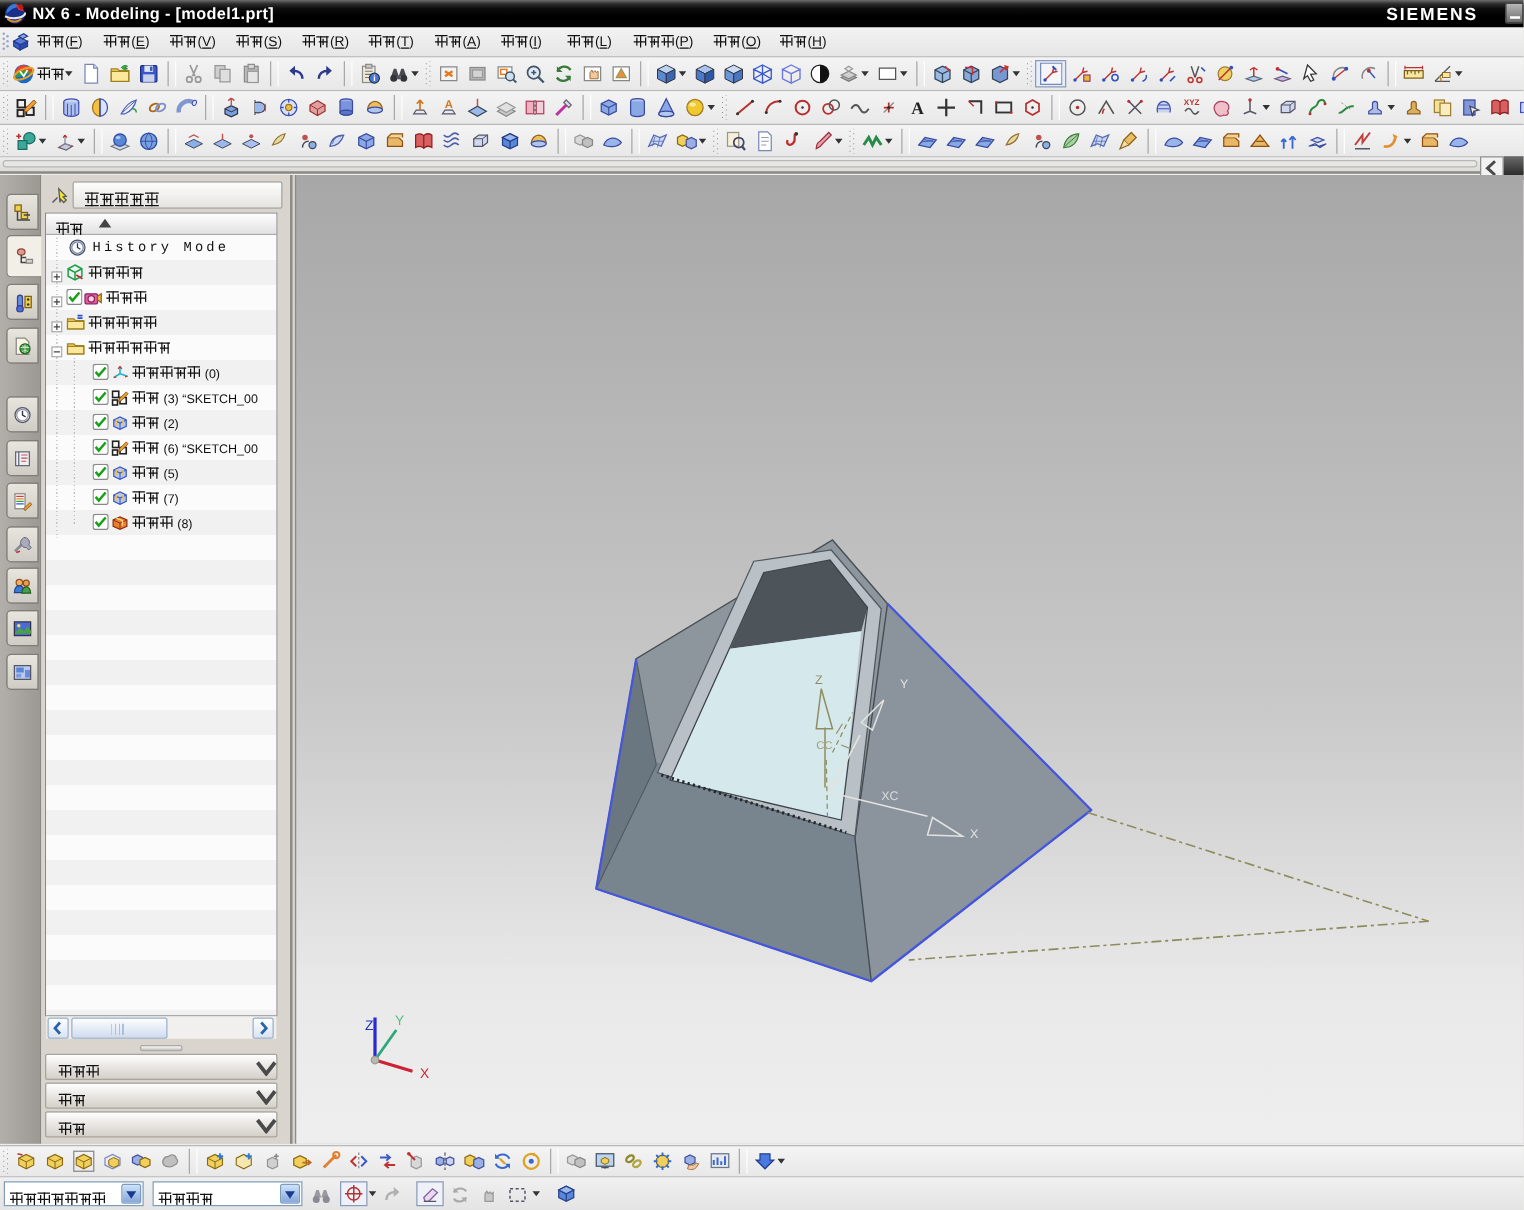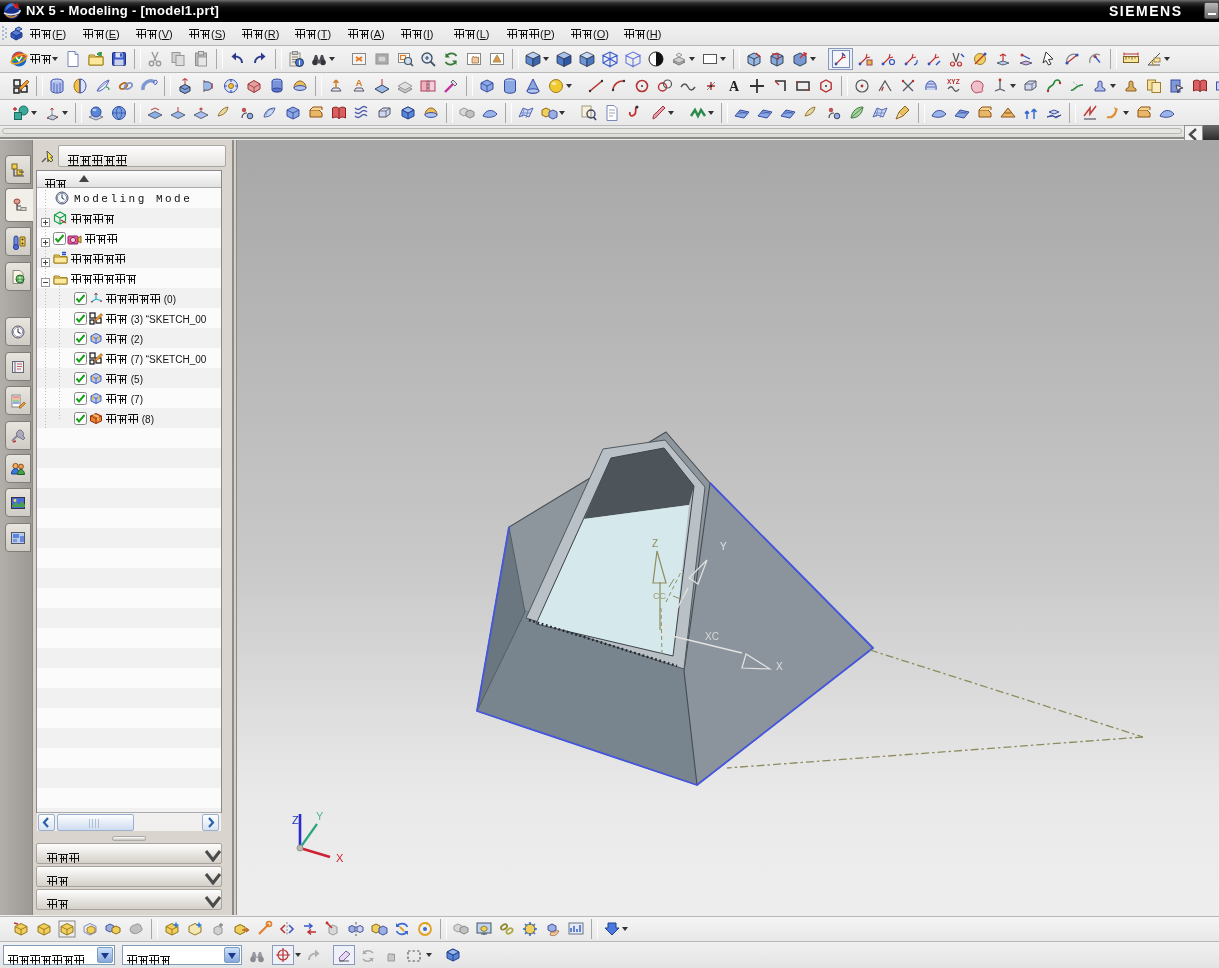--- a/index.html
+++ b/index.html
@@ -20,21 +20,21 @@
 </style></head><body>
 <div class="abs" style="left:0;top:0;width:1219px;height:22px;background:linear-gradient(#6e6e6e 0,#2e2e2e 3px,#0c0c0c 7px,#000 13px);">
 <span class="abs" style="left:2px;top:1px"><svg width="20" height="20" viewBox="0 0 20 20">
         <circle cx="10" cy="10" r="8" fill="#18308c"></circle>
         <path d="M3 10a8 8 0 0 1 7-8l4 2-6 2z" fill="#3878d8"></path>
         <path d="M10 2l5 2 2 4-4-1z" fill="#e83020"></path>
         <path d="M12 4l3-2 2 3-2 2z" fill="#c01818"></path>
         <path d="M2 12a9 4 0 0 0 16-3" fill="none" stroke="#e8e8e8" stroke-width="1.7"></path>
         <path d="M4 14c3 3 8 3 11 0" fill="none" stroke="#e09020" stroke-width="1.5"></path>
       </svg></span>
-<span class="abs" style="left:26px;top:3px;font-size:13px;font-weight:bold;color:#fff;letter-spacing:0.3px">NX 5 - Modeling - [model1.prt]</span>
+<span class="abs" style="left:26px;top:3px;font-size:13px;font-weight:bold;color:#fff;letter-spacing:0.3px">NX 6 - Modeling - [model1.prt]</span>
 <span class="abs" style="left:1109px;top:3px;font-size:14px;font-weight:bold;color:#fff;letter-spacing:1.5px">SIEMENS</span>
 <span class="abs" style="left:1204px;top:2px;width:15px;height:17px;background:linear-gradient(#b8b8b8,#6a6a6a);border:1px solid #4a4a4a;border-radius:2px">
       <i class="abs" style="left:3px;top:10px;width:8px;height:2px;background:#fff"></i>
     </span>
 </div>
 <div class="abs" style="left:0;top:22px;width:1219px;height:24px;background:linear-gradient(#f2f2f2,#e6e6e6);border-bottom:1px solid #b5b5b5">
     <span class="abs" style="left:1px;top:2px"><svg width="7" height="20" viewBox="0 0 7 20">
         <circle cx="2" cy="3" r="1" fill="#98a8c8"></circle>
         <circle cx="2" cy="7" r="1" fill="#98a8c8"></circle>
         <circle cx="2" cy="11" r="1" fill="#98a8c8"></circle>
@@ -1116,21 +1116,21 @@
 <div class="abs" style="left:37px;top:768px;width:184px;height:20px;background:#f1f1f1"></div>
 <div class="abs" style="left:37px;top:788px;width:184px;height:20px;background:#fbfbfb"></div>
 <div class="abs" style="left:37px;top:808px;width:184px;height:4px;background:#f1f1f1"></div>
 <div class="abs" style="left:45px;top:190px;width:1px;height:240px;background:repeating-linear-gradient(#bbb 0 1px,transparent 1px 3px)"></div>
 <div class="abs" style="left:59px;top:280px;width:1px;height:140px;background:repeating-linear-gradient(#bbb 0 1px,transparent 1px 3px)"></div>
 <span class="abs" style="left:55px;top:188px"><span style="display:inline-block;margin-top:3px"><svg width="14" height="14" viewBox="0 0 14 14">
         <circle cx="7" cy="7" r="6" fill="#dfe8f4" stroke="#456"></circle>
         <circle cx="7" cy="7" r="4.6" fill="#f8fafc" stroke="#88a"></circle>
         <path d="M7 3.5V7l2.3 1.4" stroke="#234" stroke-width="1" fill="none"></path>
       </svg></span></span>
-<span class="abs" style="left:74px;top:188px"><span style="font-size:11px;letter-spacing:2.5px;color:#111;line-height:20px;font-family:'Liberation Mono',monospace">Modeling Mode</span></span>
+<span class="abs" style="left:74px;top:188px"><span style="font-size:11px;letter-spacing:2.5px;color:#111;line-height:20px;font-family:'Liberation Mono',monospace">History Mode</span></span>
 <span class="abs" style="left:41px;top:213px"><svg width="9" height="9" viewBox="0 0 9 9">
       <rect x="0.5" y="0.5" width="8" height="8" fill="#fff" stroke="#9a9a9a"></rect>
       <path d="M2 4.5h5" stroke="#444"></path>
       <path d="M4.5 2v5" stroke="#444"></path>
     </svg></span>
 <span class="abs" style="left:53px;top:208px"><span style="display:inline-block;margin-top:3px"><svg width="14" height="14" viewBox="0 0 14 14">
         <path d="M7 1l5.5 3v6L7 13 1.5 10V4z" fill="none" stroke="#18a048" stroke-width="1.2"></path>
         <path d="M1.5 4L7 7l5.5-3M7 7v6" fill="none" stroke="#18a048" stroke-width="1.2"></path>
         <path d="M8 9l5 3" stroke="#c03030" stroke-width="1.4"></path>
       </svg></span></span>
@@ -1203,21 +1203,21 @@
 <span class="abs" style="left:74px;top:348px"><span style="display:inline-block;margin-top:3px"><svg width="13" height="13" viewBox="0 0 13 13">
         <rect x="0.5" y="0.5" width="12" height="12" rx="2" fill="#fff" stroke="#888"></rect>
         <path d="M2.5 6.5L5 9.5 10.5 3" fill="none" stroke="#18a018" stroke-width="2"></path>
       </svg></span></span>
 <span class="abs" style="left:89px;top:348px"><span style="display:inline-block;margin-top:3px"><svg width="14" height="14" viewBox="0 0 14 14">
         <rect x="1" y="2" width="5" height="5" fill="none" stroke="#222" stroke-width="1.3"></rect>
         <rect x="1" y="9" width="4" height="4" fill="none" stroke="#222" stroke-width="1.3"></rect>
         <rect x="7" y="7" width="5" height="5" fill="none" stroke="#222" stroke-width="1.3"></rect>
         <path d="M6.5 8L12 2.5l1.5 1.5L8 9.5l-2.3.8z" fill="#f0a030" stroke="#905010" stroke-width="0.7"></path>
       </svg></span></span>
-<span class="abs" style="left:106px;top:348px"><span class="zs" style="line-height:20px"><i class="z"></i><i class="z2"></i><span style="font-size:10px;color:#111"> (7) “SKETCH_00</span></span></span>
+<span class="abs" style="left:106px;top:348px"><span class="zs" style="line-height:20px"><i class="z"></i><i class="z2"></i><span style="font-size:10px;color:#111"> (6) “SKETCH_00</span></span></span>
 <span class="abs" style="left:74px;top:368px"><span style="display:inline-block;margin-top:3px"><svg width="13" height="13" viewBox="0 0 13 13">
         <rect x="0.5" y="0.5" width="12" height="12" rx="2" fill="#fff" stroke="#888"></rect>
         <path d="M2.5 6.5L5 9.5 10.5 3" fill="none" stroke="#18a018" stroke-width="2"></path>
       </svg></span></span>
 <span class="abs" style="left:89px;top:368px"><span style="display:inline-block;margin-top:3px"><svg width="14" height="14" viewBox="0 0 14 14">
         <path d="M2 5l5-2.5L12 5v5l-5 2.5L2 10z" fill="#b8c8f0" stroke="#3a5ac8" stroke-width="1"></path>
         <path d="M2 5l5 2.5L12 5M7 7.5V12.5" fill="none" stroke="#3a5ac8" stroke-width="0.9"></path>
         <path d="M4 4.5v5M9.5 4.5v5" stroke="#f0c040" stroke-width="1.4"></path>
       </svg></span></span>
 <span class="abs" style="left:106px;top:368px"><span class="zs" style="line-height:20px"><i class="z"></i><i class="z2"></i><span style="font-size:10px;color:#111"> (5)</span></span></span>

